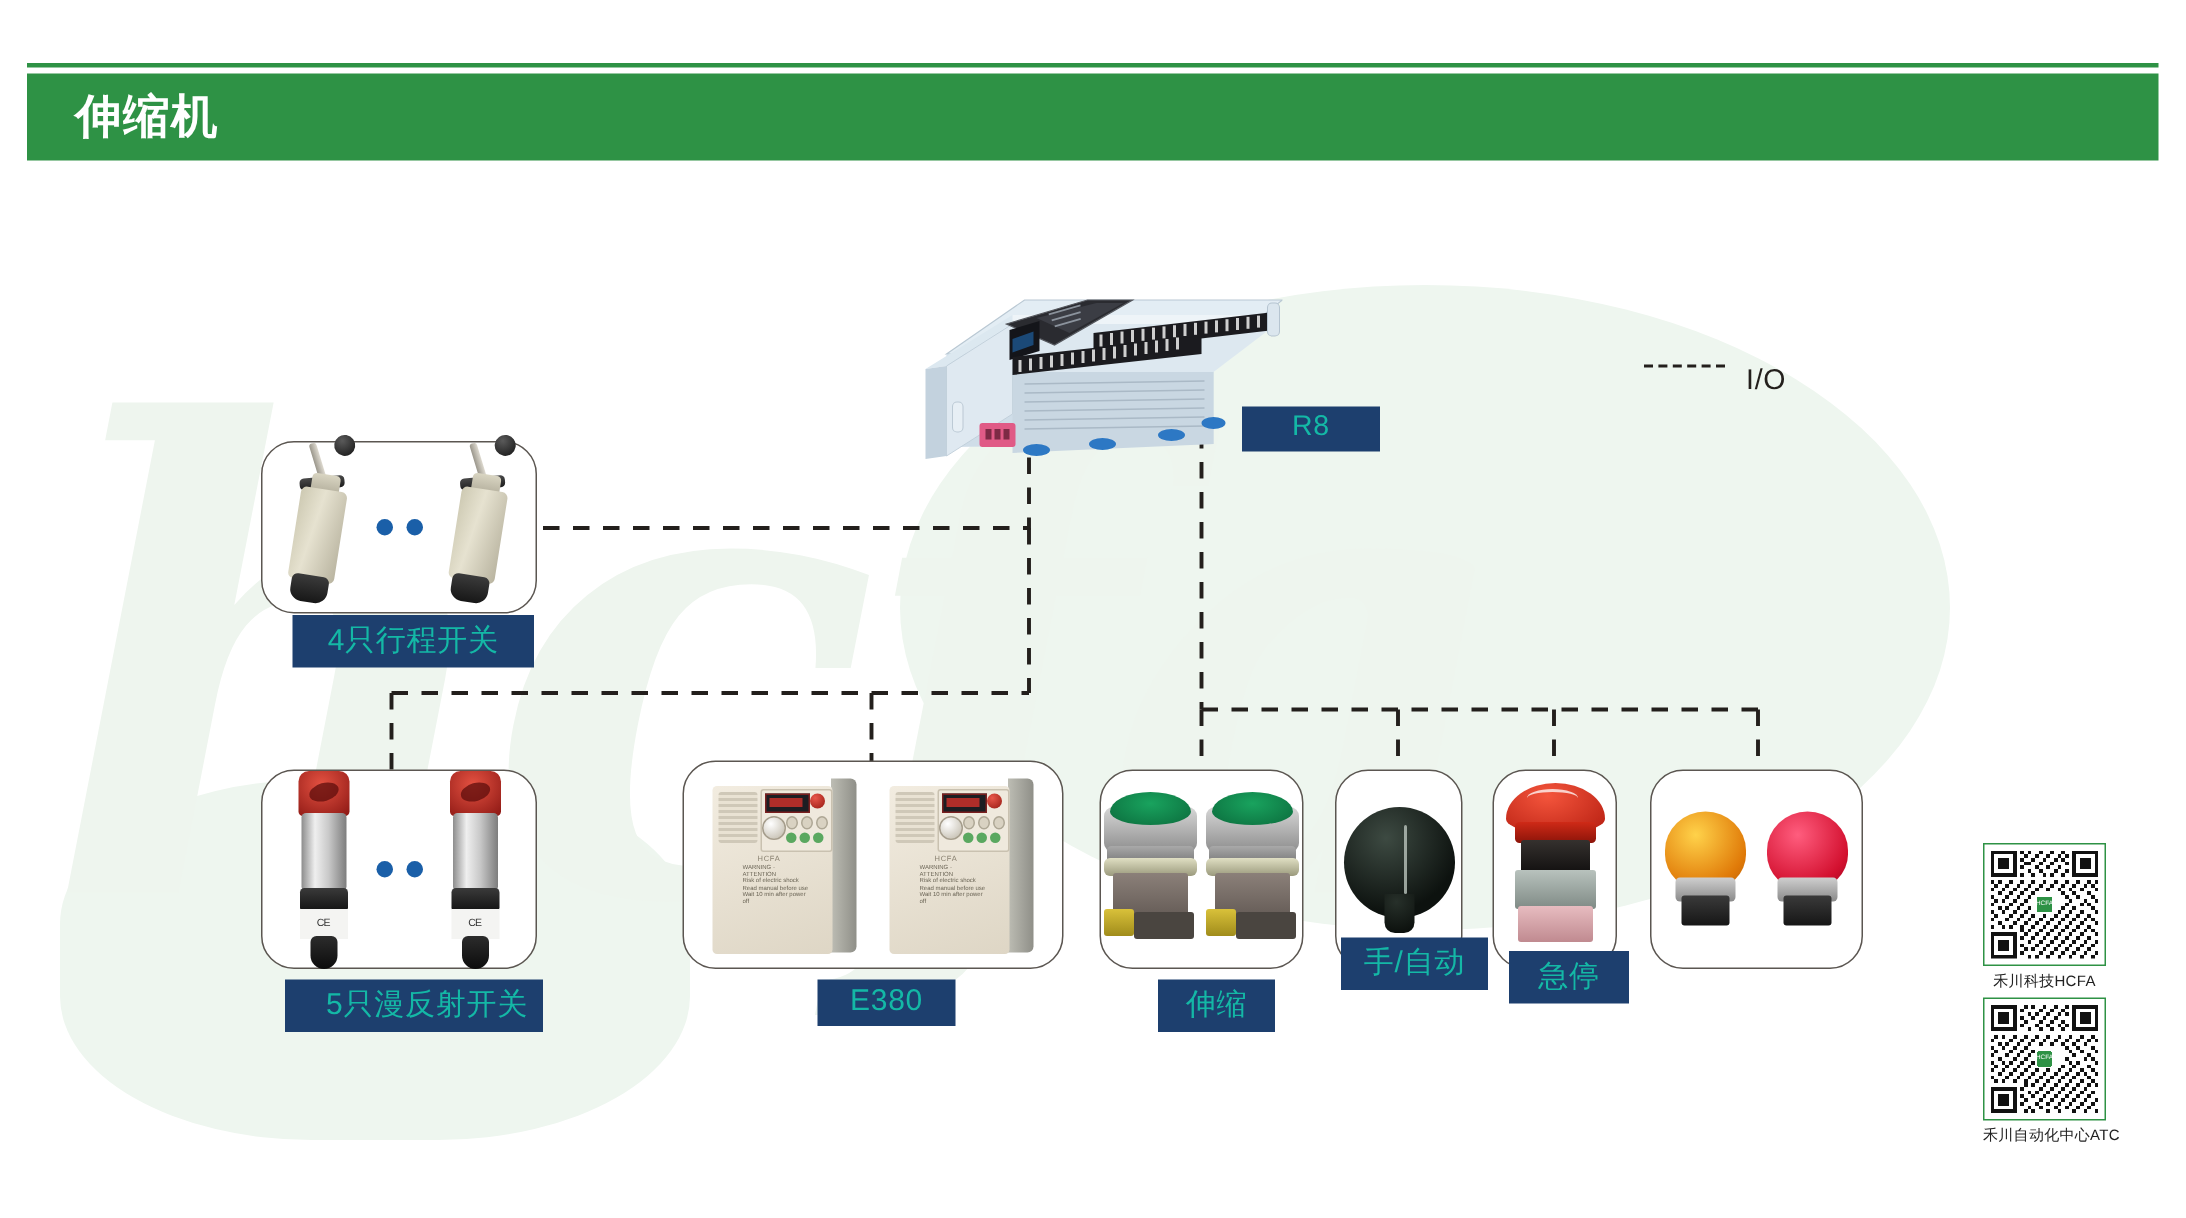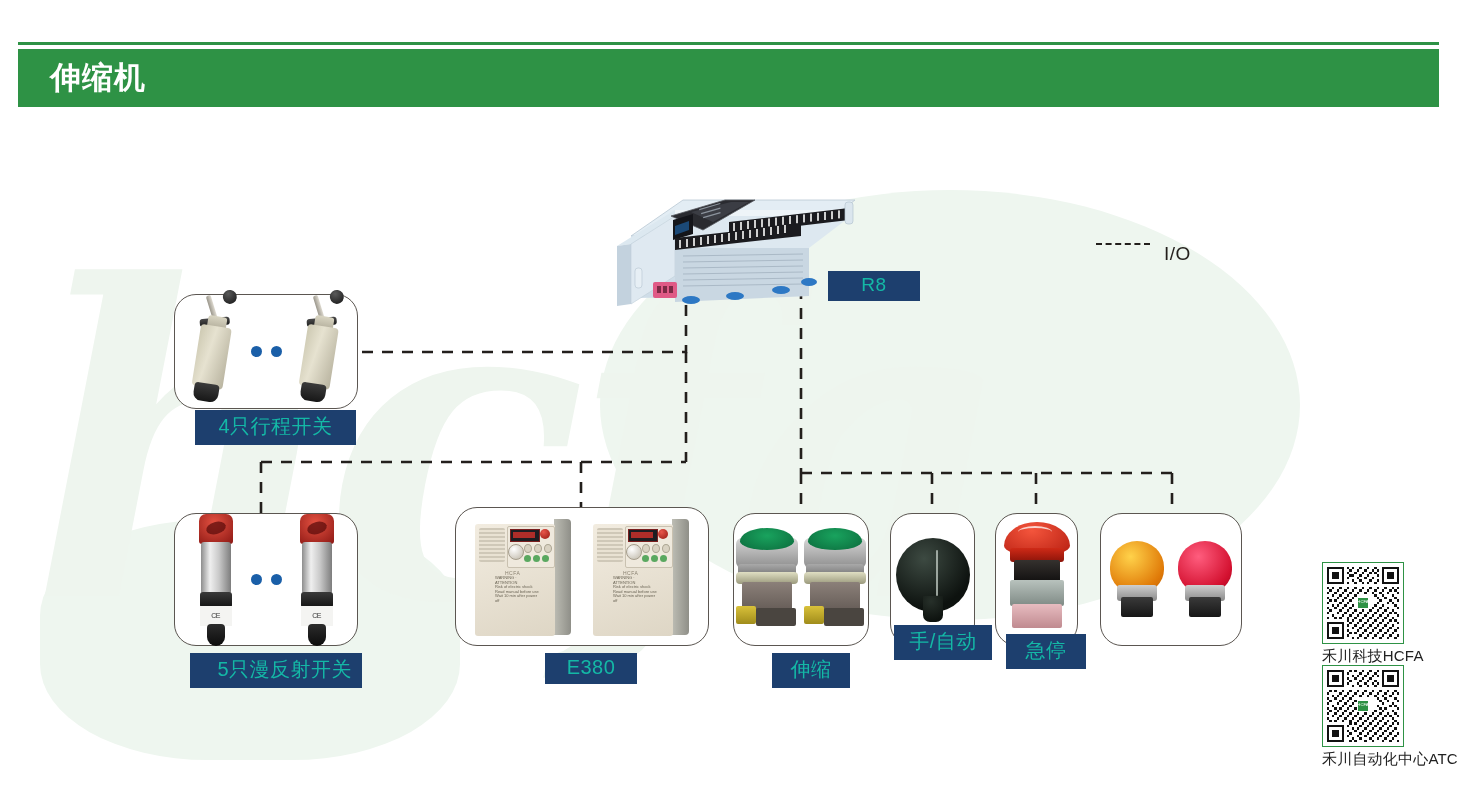--- a/index.html
+++ b/index.html
@@ -73,21 +73,21 @@
   .badge.lat{font-size:20px;}
 
   
   .legend{position:absolute;left:1096px;top:243px;z-index:4;display:flex;align-items:flex-start;gap:14px;}
   .legend-dash{width:54px;height:0;border-top:2.6px dashed #231f1c;}
   .legend-txt{font-size:19px;color:#231f1c;letter-spacing:.5px;}
 
   
   .qrwrap{position:absolute;z-index:4;text-align:center;}
   .qrbox{border:1.5px solid #2e9245;background:#fff;padding:4px;box-sizing:border-box;}
-  .qrcap{font-size:15px;color:#222;margin-top:3px;white-space:nowrap;letter-spacing:.2px;}
+  .qrcap{font-size:10px;color:#222;margin-top:3px;white-space:nowrap;letter-spacing:.2px;}
 
   
   .dev{position:relative;}
 
   
   .dots{display:flex;gap:9px;align-items:center;}
   .dots i{width:11px;height:11px;border-radius:50%;background:#1a5fa8;display:block;}
 
   
   .ls{width:44px;height:112px;position:relative;transform:rotate(9deg);}

